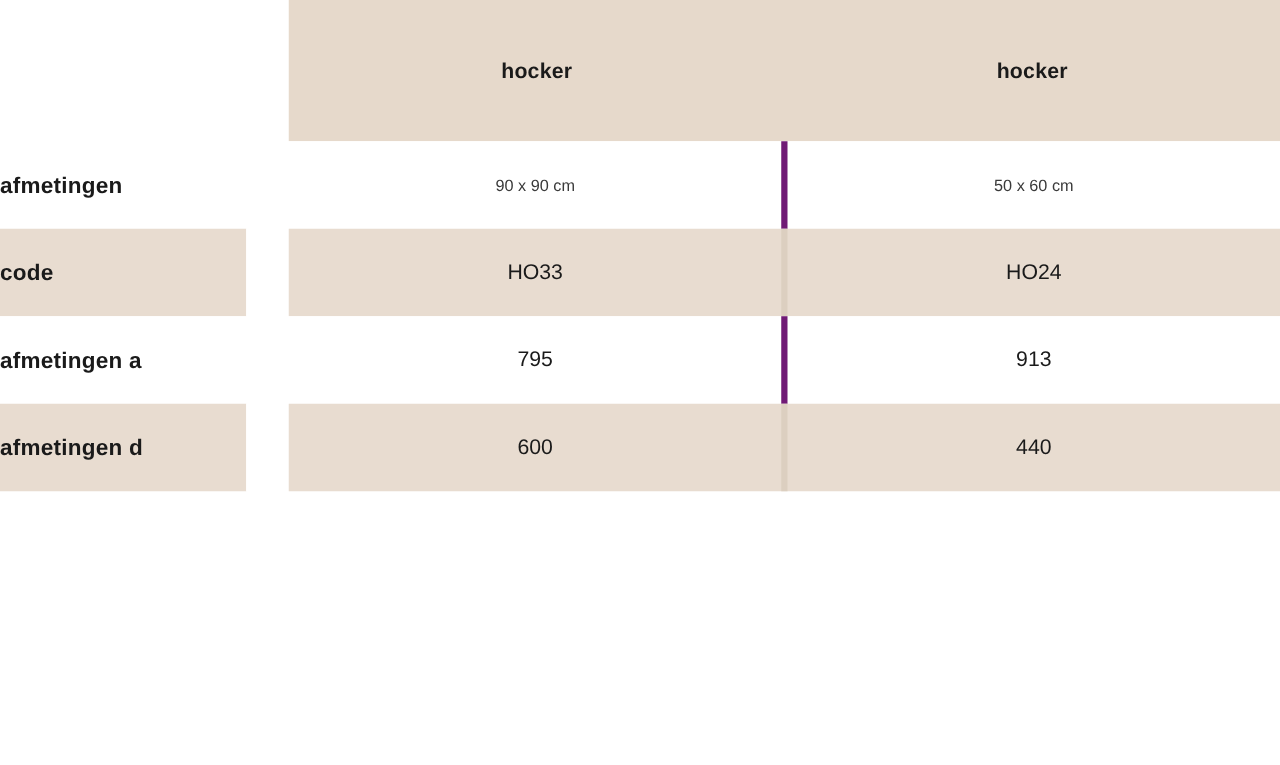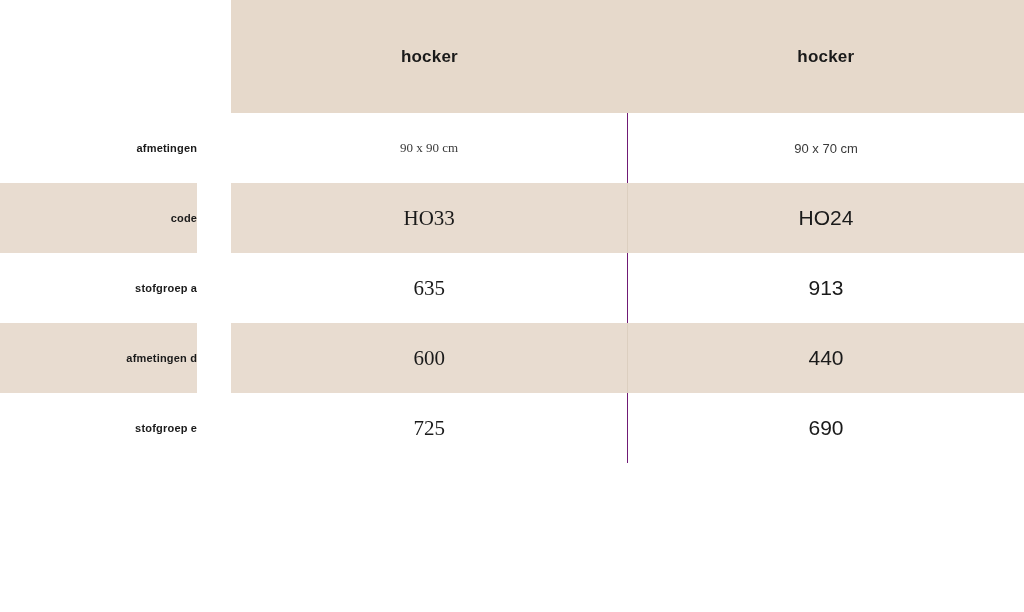--- a/index.html
+++ b/index.html
@@ -42,46 +42,45 @@
     text-align: center;
     vertical-align: middle;
     font-size: 17px;
     font-weight: bold;
     color: #1a1a1a;
     letter-spacing: 0.2px;
   }
 
   
   .lbl {
-    text-align: right;
+    text-align: left;
     vertical-align: middle;
-    font-size: 11px;
+    font-size: 18px;
     font-weight: bold;
     color: #1a1a1a;
     border-right: 1px solid #cfc0b0;
     letter-spacing: 0.2px;
   }
   .spacer {
     background: #ffffff;
   }
 
   
   .val {
     text-align: center;
     vertical-align: middle;
-    font-size: 21px;
+    font-size: 17px;
     color: #1a1a1a;
   }
   .val.small {
     font-size: 13px;
     color: #3a3a3a;
   }
   .val.divider {
-    border-right: 1px solid #701a75;
-    font-family: Liberation Serif, serif;
+    border-right: 5px solid #701a75;
   }
 
   
   tr.light .lbl,
   tr.light .val {
     background: #ffffff;
   }
   tr.dark .lbl,
   tr.dark .val {
     background: #e8dcd0;
@@ -109,46 +108,40 @@
       <td class="hdr-blank"></td>
       <td class="hdr-spacer"></td>
       <td class="hdr-cell">hocker</td>
       <td class="hdr-cell">hocker</td>
     </tr>
 
     <tr class="row row-first light">
       <td class="lbl">afmetingen</td>
       <td class="spacer"></td>
       <td class="val small divider">90 x 90 cm</td>
-      <td class="val small">90 x 70 cm</td>
+      <td class="val small">50 x 60 cm</td>
     </tr>
 
     <tr class="row dark">
       <td class="lbl">code</td>
       <td class="spacer"></td>
       <td class="val divider">HO33</td>
       <td class="val">HO24</td>
     </tr>
 
     <tr class="row light">
-      <td class="lbl">stofgroep a</td>
+      <td class="lbl">afmetingen a</td>
       <td class="spacer"></td>
-      <td class="val divider">635</td>
+      <td class="val divider">795</td>
       <td class="val">913</td>
     </tr>
 
 
 
     <tr class="row dark">
       <td class="lbl">afmetingen d</td>
       <td class="spacer"></td>
       <td class="val divider">600</td>
       <td class="val">440</td>
     </tr>
 
-    <tr class="row light">
-      <td class="lbl">stofgroep e</td>
-      <td class="spacer"></td>
-      <td class="val divider">725</td>
-      <td class="val">690</td>
-    </tr>
   </tbody>
 </table>
 
 </body></html>

